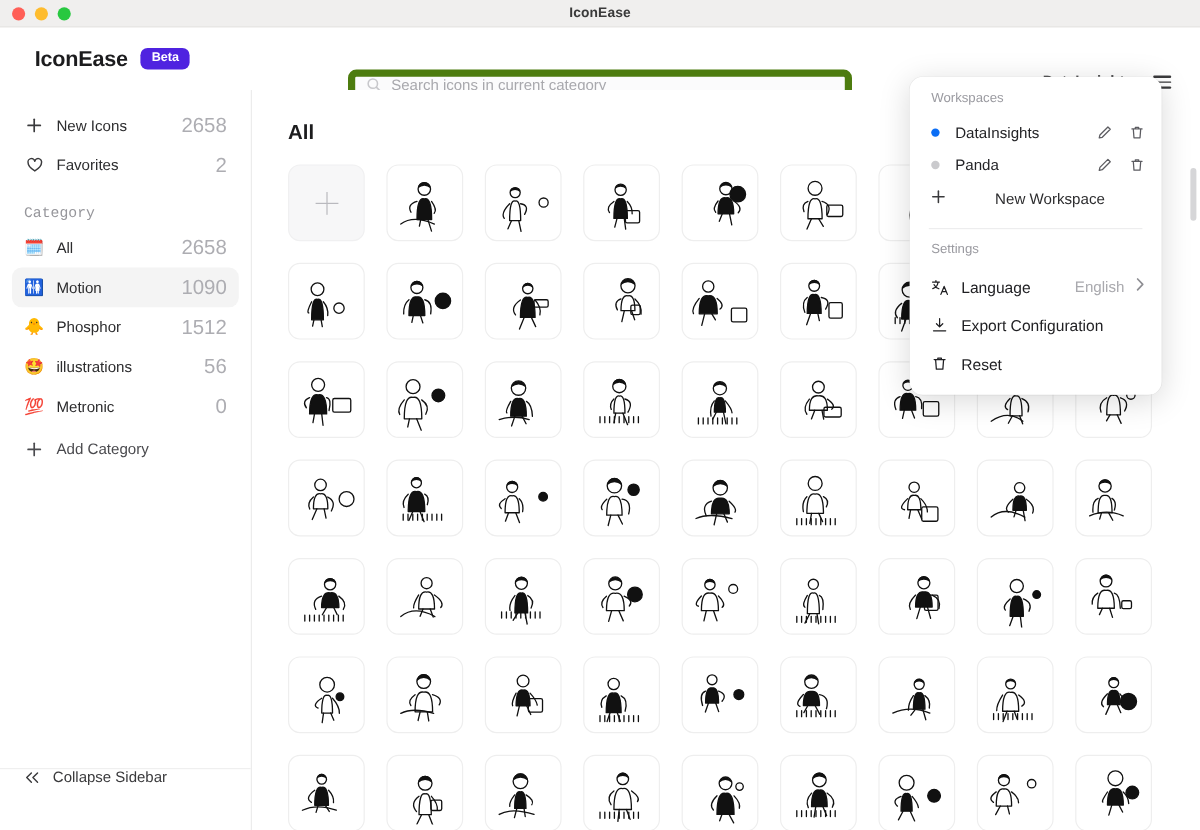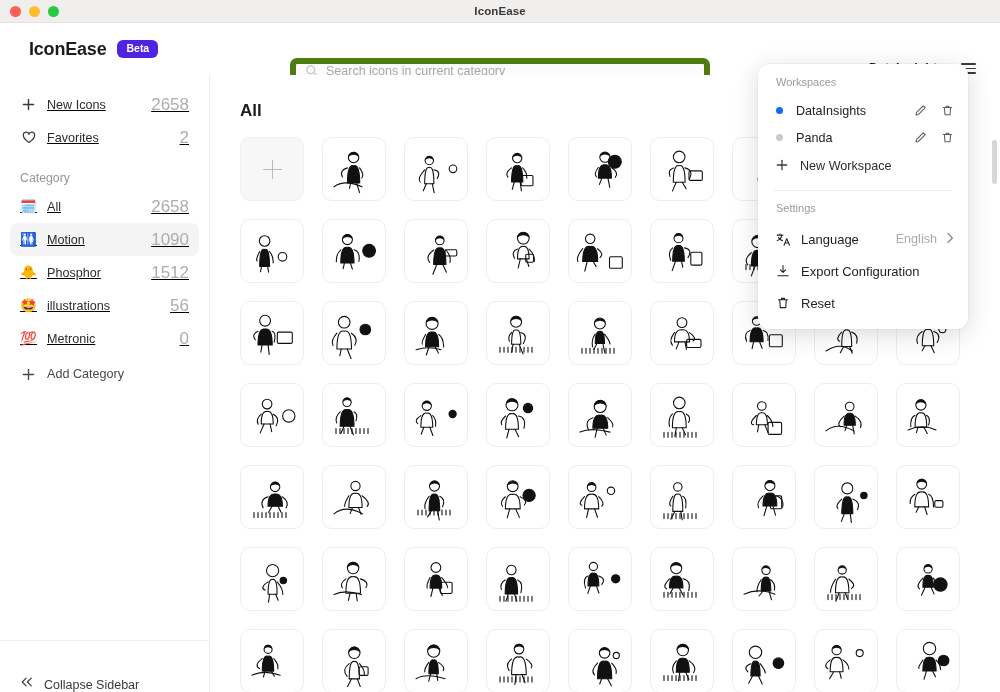--- a/index.html
+++ b/index.html
@@ -80,53 +80,52 @@
     width: 210px; height: 617px;
     background: #ffffff;
     border-right: 1px solid #ececec;
   }
   .side-row {
     display: flex; align-items: center;
     height: 33px; margin: 0 10px;
     padding: 0 10px;
     border-radius: 8px;
     cursor: pointer;
-    text-decoration: underline;
   }
   .side-row.selected { background: #f4f4f4; }
   .side-ico {
     width: 17px; display: flex; align-items: center; justify-content: center;
     font-size: 13px; flex: 0 0 17px;
   }
   .side-ico svg { display: block; }
   .side-label {
     flex: 1; margin-left: 10px;
     font-size: 12.6px; color: #2c2c2e;
   }
   .side-count { font-size: 17px; color: #adadb2; }
   .side-emoji { font-size: 13.5px; line-height: 1; }
 
   .group-title {
     margin: 17px 0 5px 20px;
-    font-size: 12.3px; color: #96969b;
+    font-size: 12.3px; color: #96969b; font-family: Liberation Mono, monospace;
   }
   .spacer-top { height: 13px; }
 
   .addcat {
     display: flex; align-items: center;
     height: 30px; margin: 4px 10px 0; padding: 0 10px;
     cursor: pointer;
   }
   .addcat .side-label { color: #4a4a4e; }
 
   .collapse {
     position: absolute; left: 0; bottom: 0;
     width: 209px; height: 52px;
     border-top: 1px solid #efefef;
-    display: flex; align-items: flex-end;
+    display: flex; align-items: flex-start;
     padding-left: 20px; cursor: pointer;
   }
   .collapse span.txt { font-size: 12.5px; color: #3a3a3c; margin-left: 10px; }
 
   
   .main {
     position: absolute; top: 75px; left: 210px;
     width: 790px; height: 617px;
     background: #ffffff;
     overflow: hidden;
@@ -192,21 +191,21 @@
     display: flex; align-items: center;
     height: 27px; padding: 0 14px 0 18px;
     cursor: pointer;
   }
   .dd-dot { width: 7px; height: 7px; border-radius: 50%; flex: 0 0 7px; }
   .dd-dot.active { background: #0b6ef5; }
   .dd-dot.idle { background: #cacacd; }
   .dd-ws-label { flex: 1; margin-left: 13px; font-size: 12.6px; color: #232326; }
   .dd-actions { display: flex; gap: 14px; align-items: center; }
   .dd-actions svg { display: block; cursor: pointer; }
-  .dd-newrow { display: flex; align-items: center; height: 30px; padding: 0 18px; cursor: pointer; }
+  .dd-newrow { display: flex; align-items: center; height: 30px; padding: 0 18px; cursor: pointer; text-align: center; }
   .dd-newrow .dd-ws-label { margin-left: 12px; color: #2c2c2e; }
   .dd-sep { height: 1px; background: #ededee; margin: 9px 16px 11px; }
   .dd-item {
     display: flex; align-items: center;
     height: 32px; padding: 0 14px 0 17px; cursor: pointer;
   }
   .dd-item-ico { width: 16px; flex: 0 0 16px; display: flex; align-items: center; justify-content: center; }
   .dd-item-label { flex: 1; margin-left: 10px; font-size: 13px; color: #1f1f22; }
   .dd-item-value { font-size: 12.6px; color: #a9a9ae; margin-right: 9px; text-align: center; }
   .dd-chevron { color: #8e8e93; }

